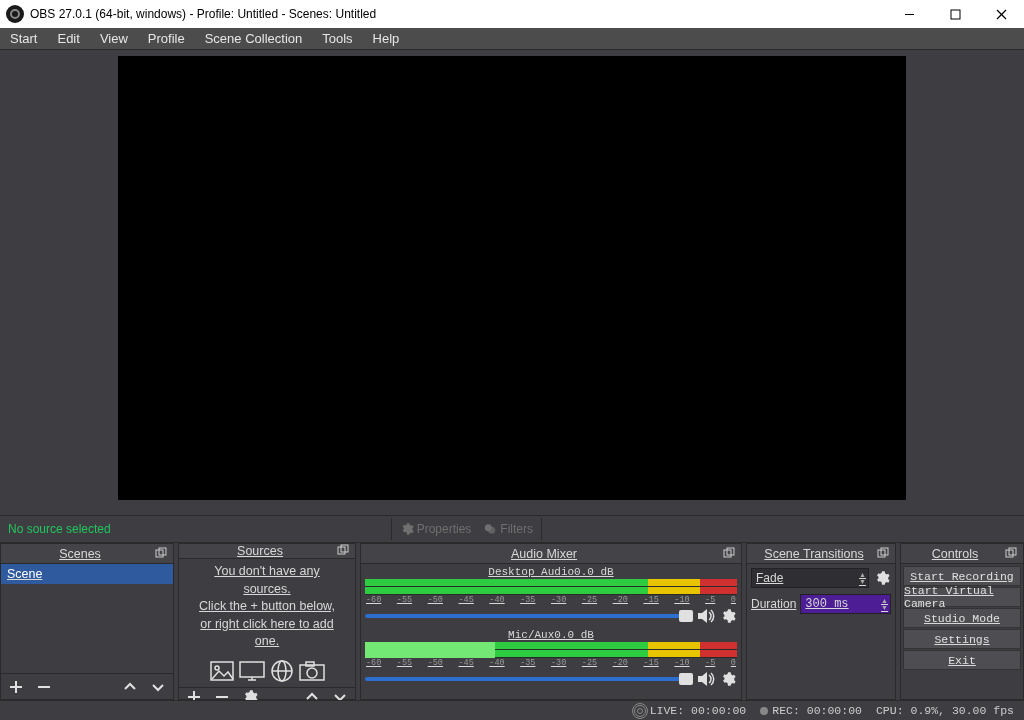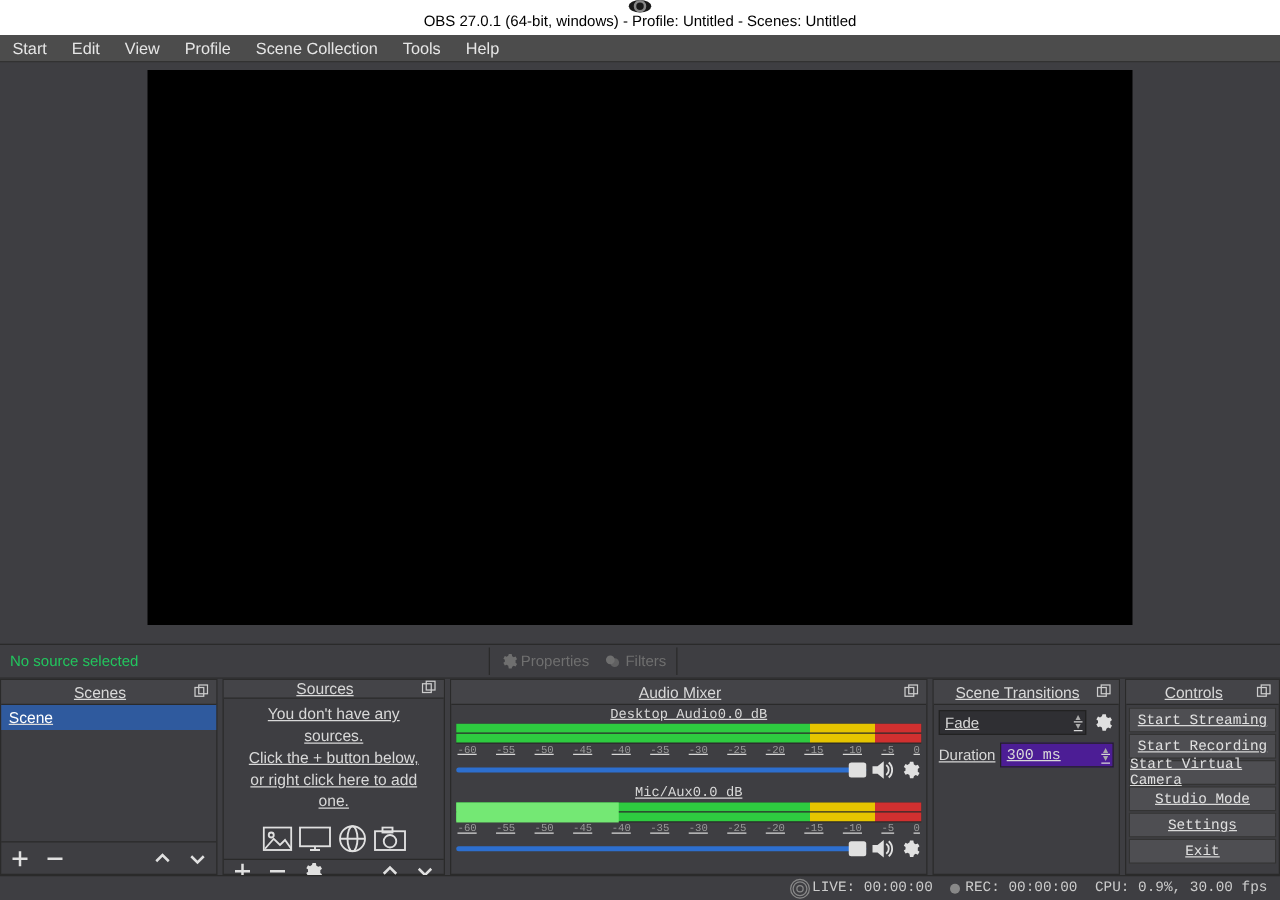--- a/index.html
+++ b/index.html
@@ -1,18 +1,18 @@
 <!DOCTYPE html>
 <html><head>
 <meta charset="utf-8">
 <style>
   * { box-sizing: border-box; margin: 0; padding: 0; }
   body { width: 1024px; height: 720px; background: #3e3e42; color: #d8d8d8; font-family: "Segoe UI", Arial, sans-serif; font-size: 12px; overflow: hidden; display: flex; flex-direction: column; }
   
-  .titlebar { background: #fff; color: #000; height: 28px; display: flex; align-items: center; flex-direction: column; }
+  .titlebar { background: #fff; color: #000; height: 28px; display: flex; align-items: center; }
   .titlebar .icon { width: 18px; height: 18px; margin: 0 6px; background: #1a1a1a; border-radius: 50%; display: flex; align-items: center; justify-content: center; }
   .titlebar .icon-inner { width: 10px; height: 10px; border: 2px solid #888; border-radius: 50%; }
   .titlebar .title { flex: 1; font-size: 12px; }
   .titlebar .winbtns { display: flex; }
   .winbtn { width: 46px; height: 28px; display: flex; align-items: center; justify-content: center; font-size: 13px; }
   
   .menubar { background: #4c4c4c; height: 22px; display: flex; align-items: center; border-bottom: 1px solid #2a2a2a; }
   .menubar .item { padding: 3px 10px; color: #e6e6e6; font-size: 13px; }
   
   .preview-area { flex: 1; background: #3e3e42; display: flex; justify-content: center; align-items: flex-start; padding: 6px 0 4px 0; }
@@ -413,21 +413,20 @@
     <div class="dock-header">
       <span class="title">Controls</span>
       <span class="popout-icon">
         <svg width="12" height="12" viewBox="0 0 12 12" fill="none" stroke="#ccc" stroke-width="1">
             <rect x="1" y="3" width="7" height="7"></rect>
             <rect x="4" y="1" width="7" height="7"></rect>
           </svg>
       </span>
     </div>
     <div class="controls-body">
-      <div class="ctrlbtn">Start Streaming</div>
       <div class="ctrlbtn">Start Recording</div>
       <div class="ctrlbtn">Start Virtual Camera</div>
       <div class="ctrlbtn">Studio Mode</div>
       <div class="ctrlbtn">Settings</div>
       <div class="ctrlbtn">Exit</div>
     </div>
   </div>
 
 </div>
 

